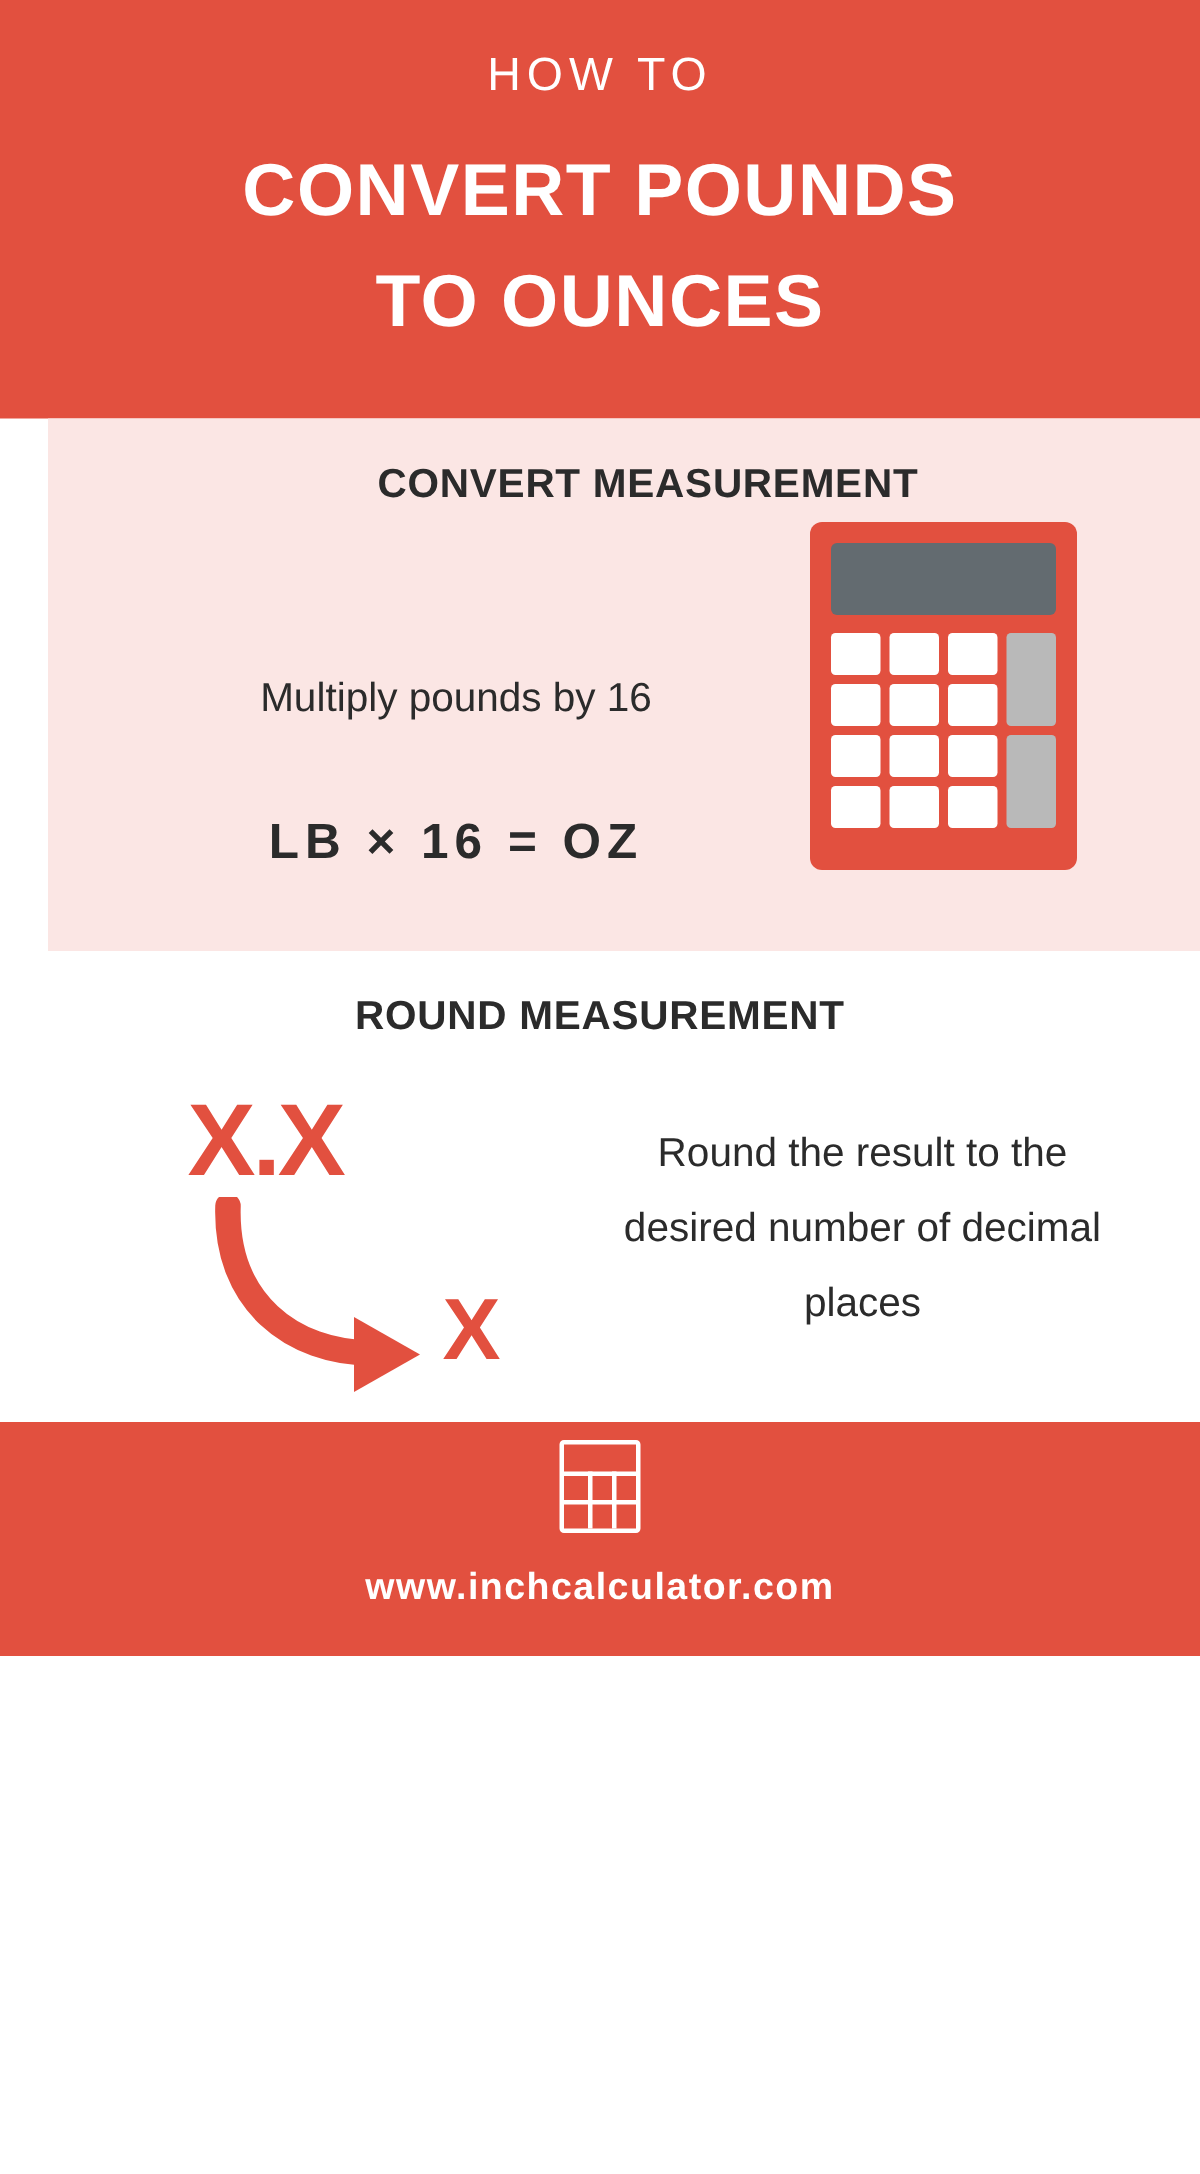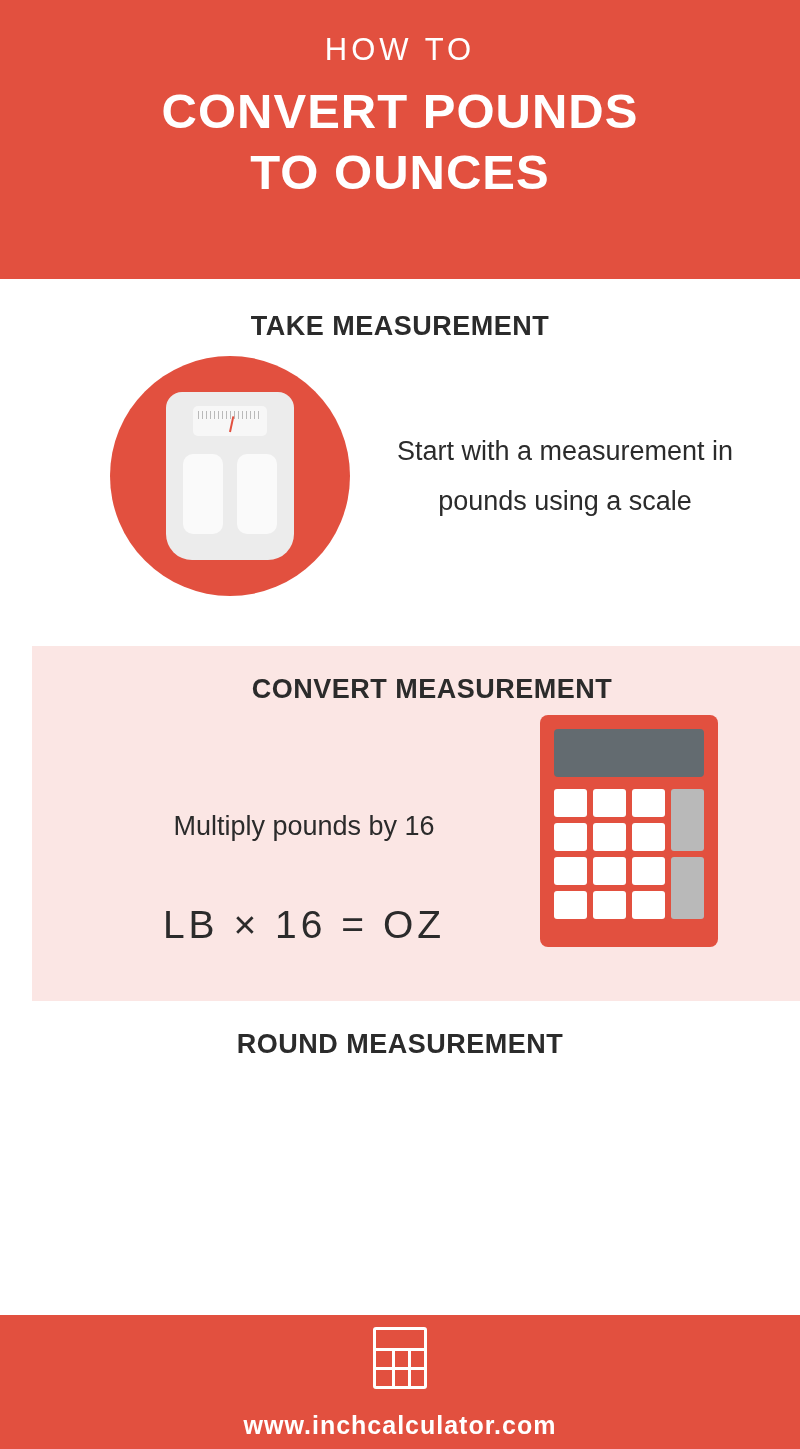--- a/index.html
+++ b/index.html
@@ -35,21 +35,21 @@
     letter-spacing: 4px;
     font-weight: 400;
     line-height: 40px;
   }
   .header-title {
     color: #ffffff;
     font-size: 49px;
     font-weight: bold;
     letter-spacing: 1px;
     line-height: 58px;
-    margin-top: 12px;
+    margin-top: 28px;
   }
 
   
   .section {
     width: 100%;
     box-sizing: border-box;
   }
   .section-white { background: #ffffff; }
   .section-pink  { background: #fbe6e4; margin-left: 32px; }
 
@@ -136,22 +136,23 @@
   .scale-pad.left  { left: 17px; }
   .scale-pad.right { right: 17px; }
 
   
   .sec2 { height: 355px; padding-top: 28px; }
   .sec2 .section-body { margin-top: 10px; align-items: flex-end; padding-left: 44px; }
   .sec2-left { width: 350px; text-align: center; }
   .sec2-formula {
     margin-top: 52px;
     color: #2b2b2b;
-    font-size: 39px;
+    font-size: 33px;
     letter-spacing: 4px;
+    font-weight: bold;
   }
   .sec2-right { width: 300px; display: flex; justify-content: center; }
 
   
   .calc {
     width: 178px;
     height: 232px;
     background: #e2503f;
     border-radius: 8px;
     padding: 14px;
@@ -260,41 +261,23 @@
   }
 </style>
 </head>
 <body>
 
 <div class="page">
 
   <div class="header">
     <div class="header-kicker">HOW TO</div>
     <div class="header-title">CONVERT POUNDS</div>
-    <div class="header-title" style="margin-top:3px">TO OUNCES</div>
+    <div class="header-title" style="margin-top:16px">TO OUNCES</div>
   </div>
 
-  <div class="section section-white sec1">
-    <div class="section-title">TAKE MEASUREMENT</div>
-    <div class="section-body">
-      <div class="sec1-art">
-        <div class="scale-circle">
-          <div class="scale-body">
-            <div class="scale-display">
-              <div class="scale-ticks"></div>
-              <div class="scale-needle"></div>
-            </div>
-            <div class="scale-pad left"></div>
-            <div class="scale-pad right"></div>
-          </div>
-        </div>
-      </div>
-      <div class="sec1-text section-text">Start with a measurement in pounds using a scale</div>
-    </div>
-  </div>
 
   <div class="section section-pink sec2">
     <div class="section-title">CONVERT MEASUREMENT</div>
     <div class="section-body">
       <div class="sec2-left">
         <div class="section-text">Multiply pounds by 16</div>
         <div class="sec2-formula">LB × 16 = OZ</div>
       </div>
       <div class="sec2-right">
         <div class="calc">
@@ -315,20 +298,31 @@
             <div class="key"></div>
             <div class="key"></div>
           </div>
         </div>
       </div>
     </div>
   </div>
 
   <div class="section section-white sec3">
     <div class="section-title">ROUND MEASUREMENT</div>
+    <div class="section-body">
+      <div class="sec3-left">
+        <div class="xx">X.X</div>
+        <svg class="arrow-svg" width="190" height="130" viewBox="0 0 190 130">
+          <path d="M12 6 C 10 70, 55 104, 108 104" stroke="#e2503f" stroke-width="17" fill="none" stroke-linecap="round"></path>
+          <polygon points="96,80 140,105 96,130" fill="#e2503f"></polygon>
+        </svg>
+        <div class="x-single">X</div>
+      </div>
+      <div class="sec3-right section-text">Round the result to the desired number of decimal places</div>
+    </div>
   </div>
 
   <div class="footer">
     <div class="footer-logo">
         <i></i>
         <i class="second"></i>
       </div>
     <div class="footer-url">www.inchcalculator.com</div>
   </div>
 

